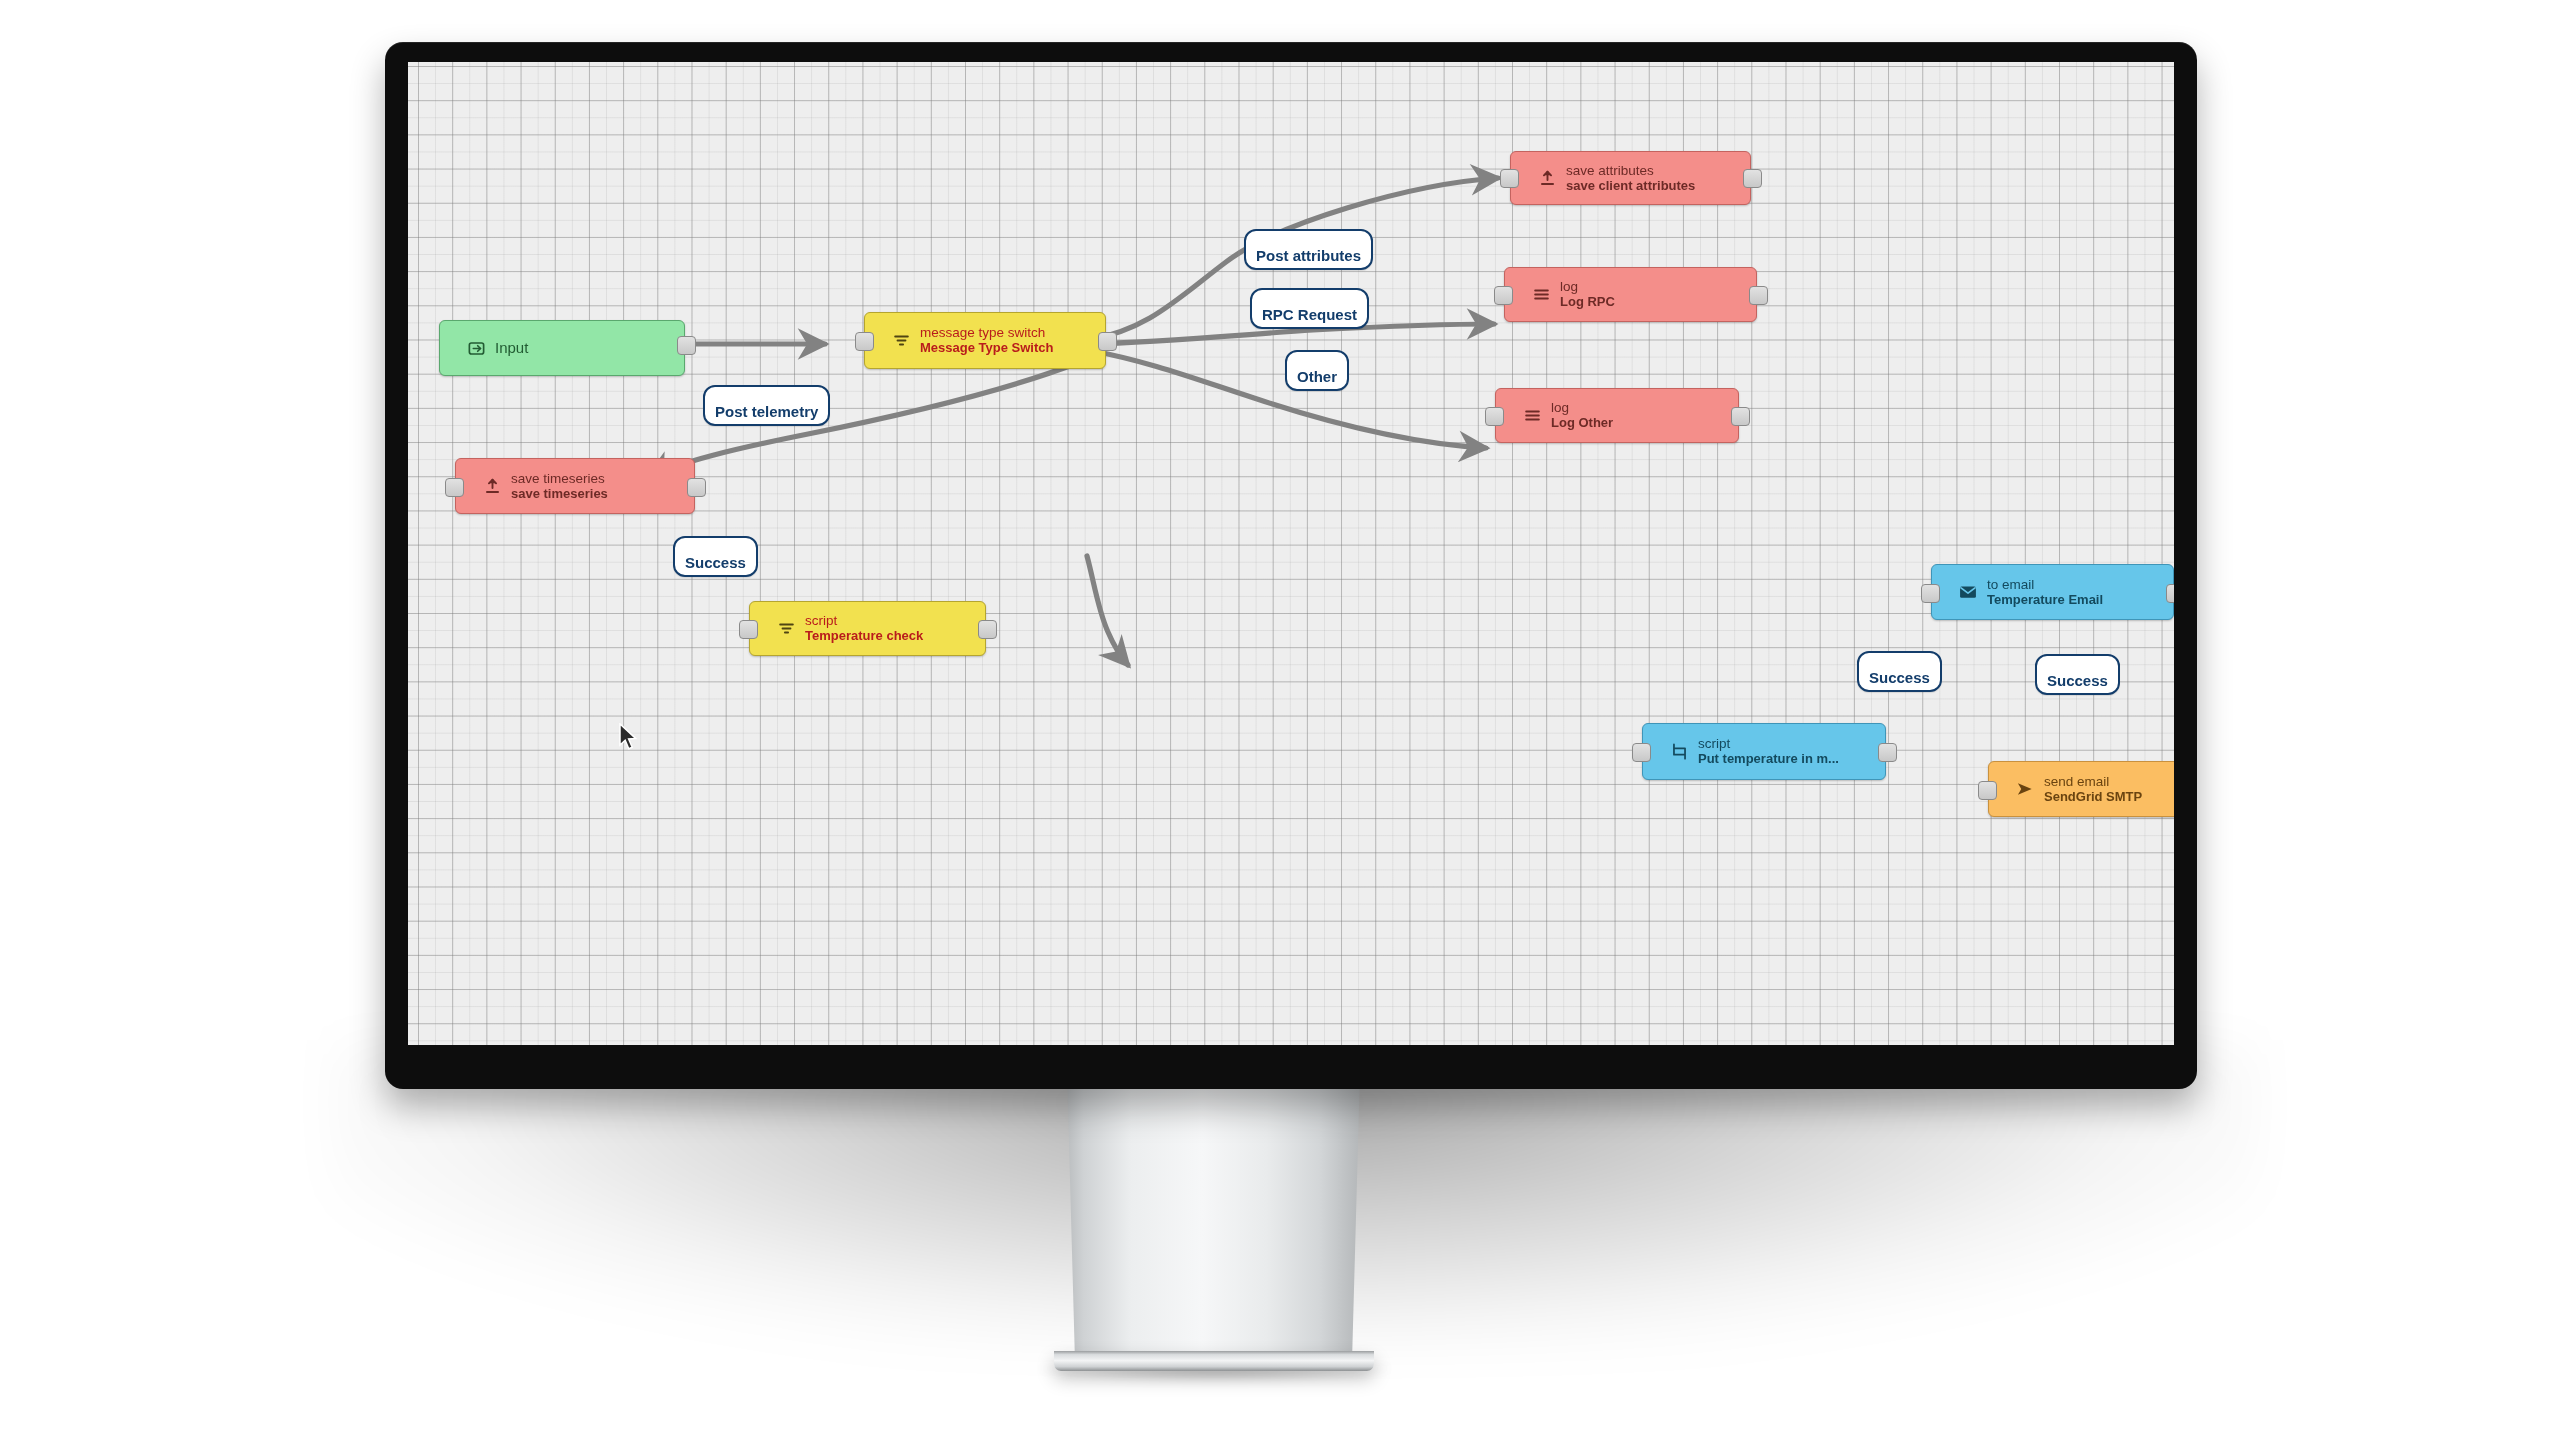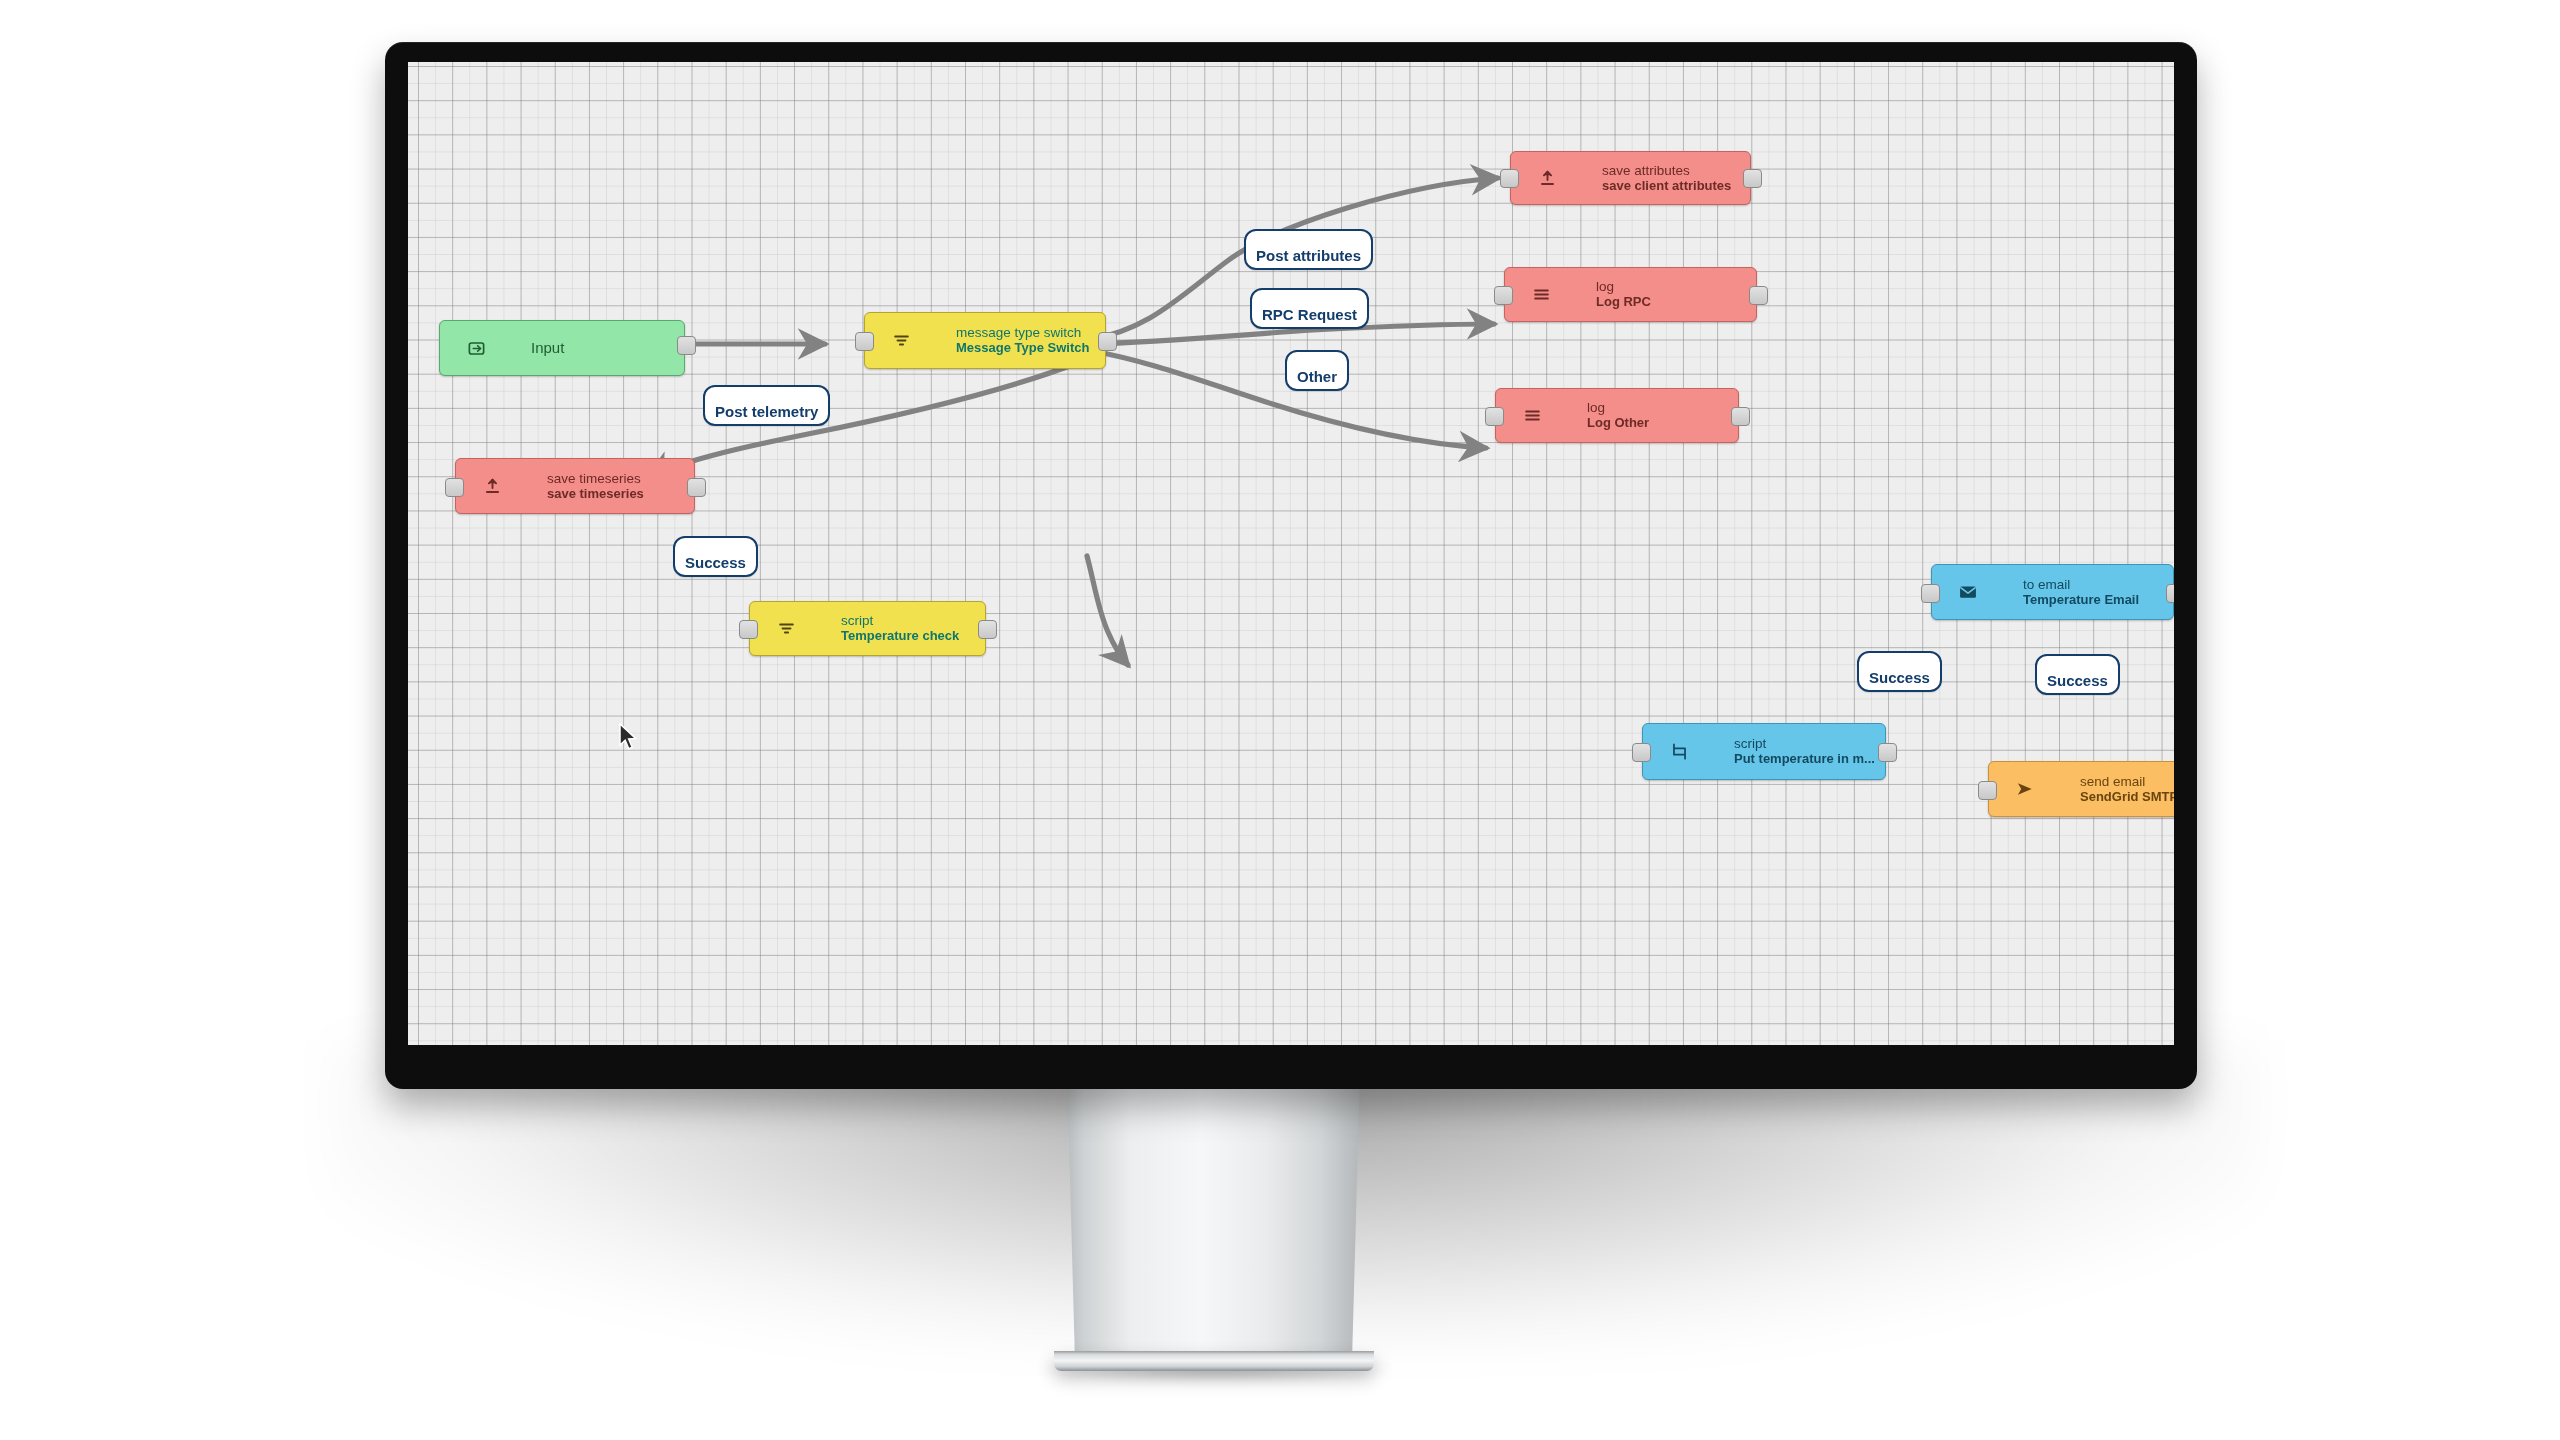--- a/index.html
+++ b/index.html
@@ -83,36 +83,35 @@
   #edge-layer { position: absolute; inset: 0; overflow: visible; }
 
   .node {
     position: absolute;
     border-radius: 6px;
     display: flex;
     align-items: center;
     padding-left: 26px;
     box-shadow: 0 1px 2px rgba(0,0,0,0.22);
     border: 1px solid rgba(90,70,55,0.35);
-    gap: 36px;
   }
   .node .glyph {
     flex: 0 0 auto;
     width: 20px; height: 20px;
     margin-right: 9px;
     display: flex; align-items: center; justify-content: center;
   }
   .node .labels { display: flex; flex-direction: column; line-height: 1.12; }
   .node .ltype { font-size: 13.5px; color: #5b4036; }
   .node .lname { font-size: 13px; font-weight: bold; color: #3d2b24; margin-top: 1px; }
 
   .node.green  { background: #92e6a7; border-color: #5aa86e; }
   .node.green .ltype, .node.green .lname { color: #225c33; }
   .node.yellow { background: #f2e14f; border-color: #b5a52f; }
-  .node.yellow .ltype, .node.yellow .lname { color: #0f766e; }
+  .node.yellow .ltype, .node.yellow .lname { color: #b91c1c; }
   .node.red    { background: #f48e8a; border-color: #c4635f; }
   .node.red .ltype, .node.red .lname { color: #6d2a26; }
   .node.blue   { background: #66c6ea; border-color: #3f95b8; }
   .node.blue .ltype, .node.blue .lname { color: #134a5e; }
   .node.orange { background: #fbbe62; border-color: #c9913e; }
   .node.orange .ltype, .node.orange .lname { color: #6a4410; }
 
   .node.single .lname { font-size: 15px; font-weight: normal; }
   .node.single .labels { justify-content: center; }
 

